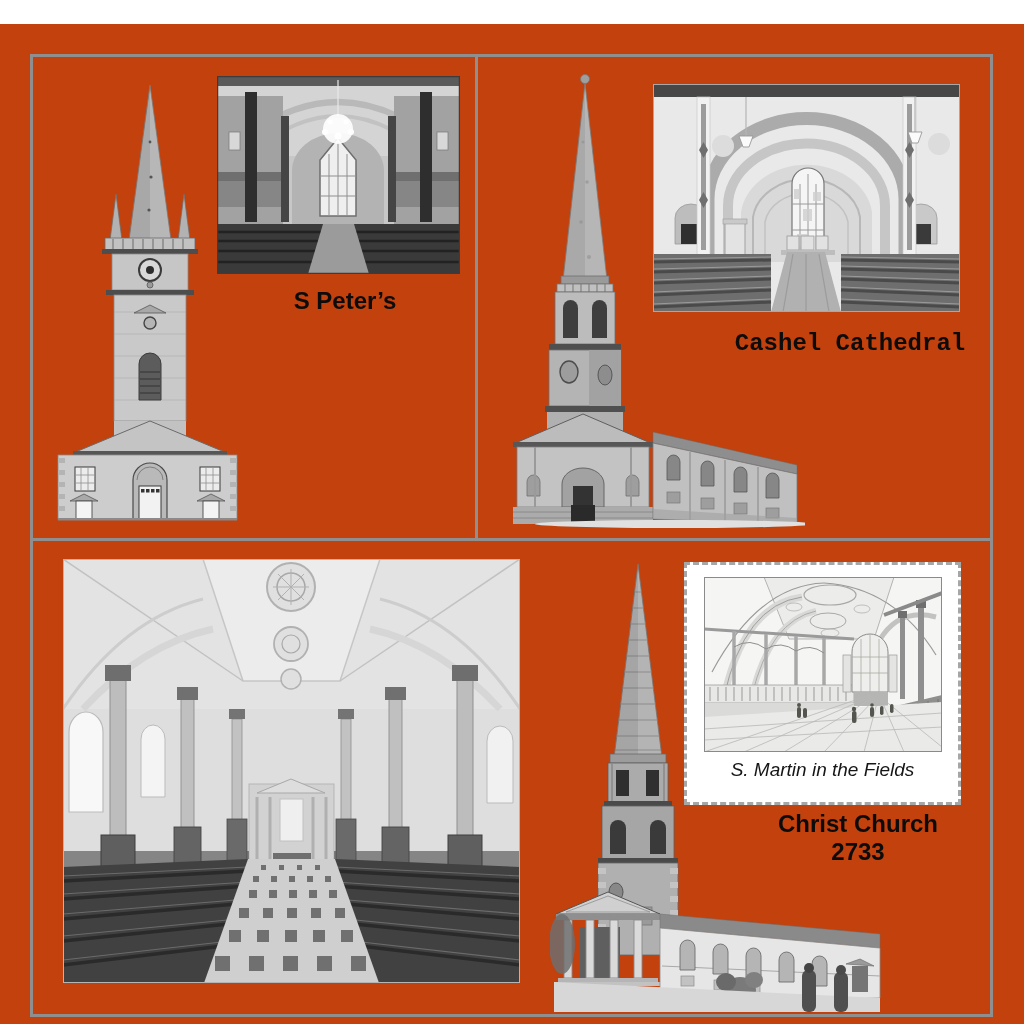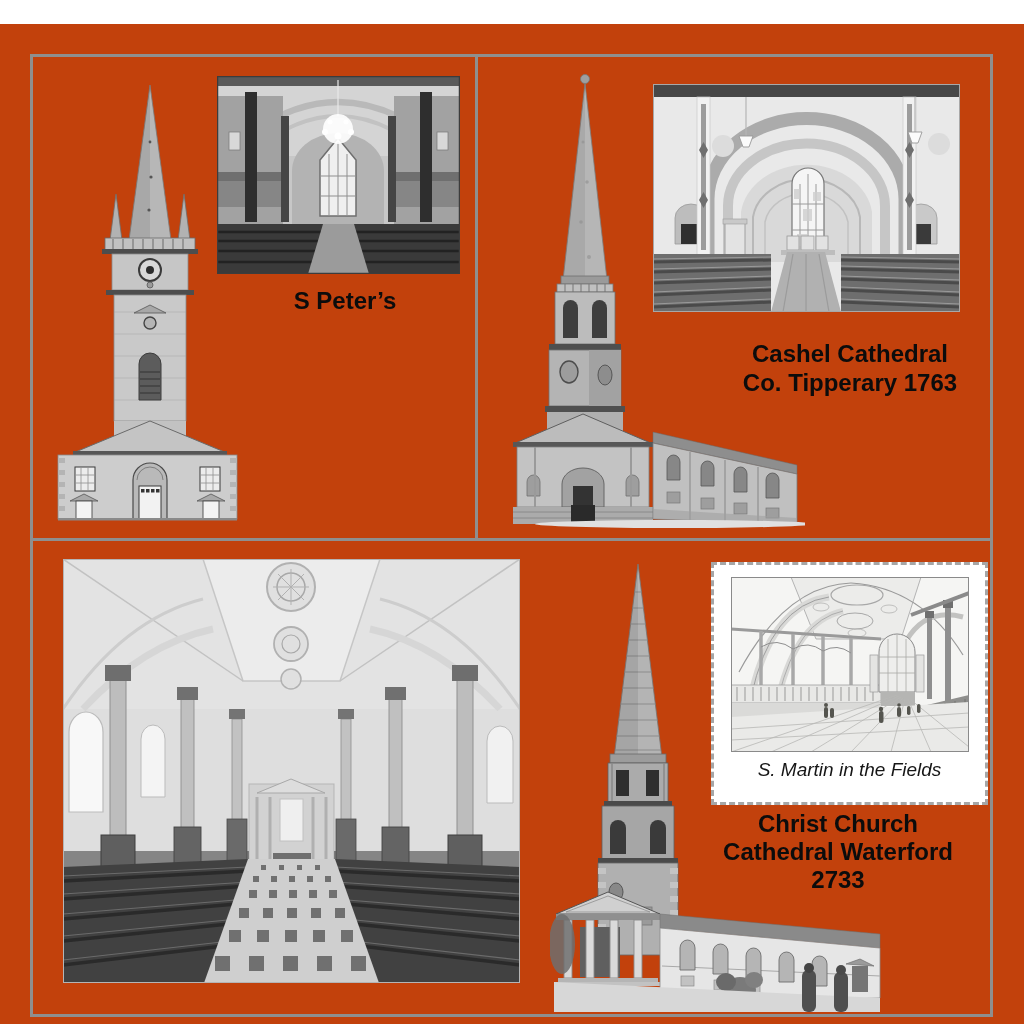--- a/index.html
+++ b/index.html
@@ -5,23 +5,23 @@
   html,body{margin:0;padding:0;background:#ffffff;}
   .slide{position:relative;width:1024px;height:1024px;background:#c2410c;overflow:hidden;
          font-family:"Liberation Sans","DejaVu Sans",sans-serif;color:#0d0d0d;margin-top:24px;}
   .frame{position:absolute;left:30px;top:30px;width:963px;height:963px;
          border:3px solid #8f8f8f;box-sizing:border-box;}
   .div-v{position:absolute;left:475px;top:30px;width:3px;height:487px;background:#8f8f8f;}
   .div-h{position:absolute;left:30px;top:514px;width:963px;height:3px;background:#8f8f8f;}
   .photo{position:absolute;}
   .caption{position:absolute;text-align:center;font-weight:700;font-size:24px;line-height:29px;color:#0c0c0c;}
   .caption-tl{left:225px;top:262px;width:240px;}
-  .caption-tr{left:718px;top:315px;width:264px;}
-  .caption-b{left:704px;top:786px;width:268px;line-height:28px;}
-  .inset{position:absolute;left:711px;top:538px;width:277px;height:243px;border:3px dashed #a6a6a6;
+  .caption-tr{left:718px;top:305px;width:264px;font-family:Liberation Mono, monospace;}
+  .caption-b{left:724px;top:786px;width:268px;line-height:28px;}
+  .inset{position:absolute;left:684px;top:538px;width:277px;height:243px;border:3px dashed #a6a6a6;
          box-sizing:border-box;background:#ffffff;}
   .inset-img{display:block;margin:12px auto 0 auto;}
   .inset-caption{margin-top:5px;text-align:center;font-style:italic;font-weight:400;
                  font-size:19px;line-height:25px;color:#161616;}
   svg{display:block;}
 </style>
 </head>
 <body>
 
 <div class="slide">
@@ -326,21 +326,20 @@
           <line x1="140" y1="170" x2="130" y2="228"></line>
           <line x1="153" y1="170" x2="153" y2="228"></line>
           <line x1="166" y1="170" x2="176" y2="228"></line>
         </g>
       <rect x="0.5" y="0.5" width="306" height="227" fill="none" stroke="#a8a8a8" stroke-width="1"></rect>
     </svg>
   </div>
 
   <div class="caption caption-tr">
     <div>Cashel Cathedral</div>
-    <div>Co. Tipperary 1763</div>
   </div>
 
   <div class="photo" style="left:63px;top:535px;" aria-label="Interior photo of Christ Church Cathedral Waterford: stucco ceiling medallions, giant Corinthian columns, chequered aisle and pews">
     <svg width="457" height="424" viewBox="0 0 457 424">
       <rect width="457" height="424" fill="#dedede"></rect>
       <rect width="457" height="150" fill="#e3e3e3"></rect>
       <polygon points="140,0 317,0 277,122 180,122" fill="#ececec" stroke="#c6c6c6" stroke-width="1.5"></polygon>
       <line x1="0" y1="0" x2="180" y2="122" stroke="#c2c2c2" stroke-width="1.5"></line>
       <line x1="457" y1="0" x2="277" y2="122" stroke="#c2c2c2" stroke-width="1.5"></line>
       <circle cx="228" cy="28" r="24" fill="#e0e0e0" stroke="#b1b1b1" stroke-width="2"></circle>
@@ -660,17 +659,16 @@
         <rect x="0.5" y="0.5" width="237" height="174" fill="none" stroke="#8a8a8a" stroke-width="1"></rect>
       </svg>
     </div>
     <div class="inset-caption">
       <div>S. Martin in the Fields</div>
     </div>
   </div>
 
   <div class="caption caption-b">
     <div>Christ Church</div>
-    <div>Cathedral Waterford</div>
     <div>2733</div>
   </div>
 
 </div>
 
 </body></html>

